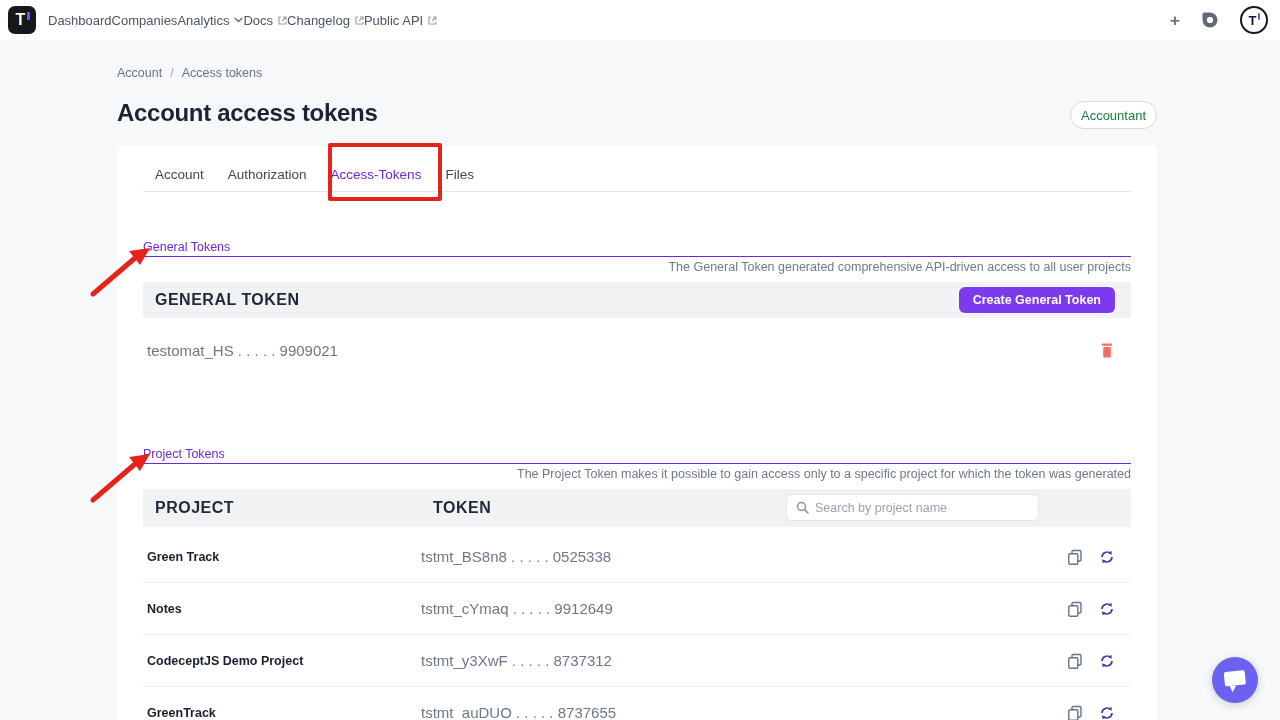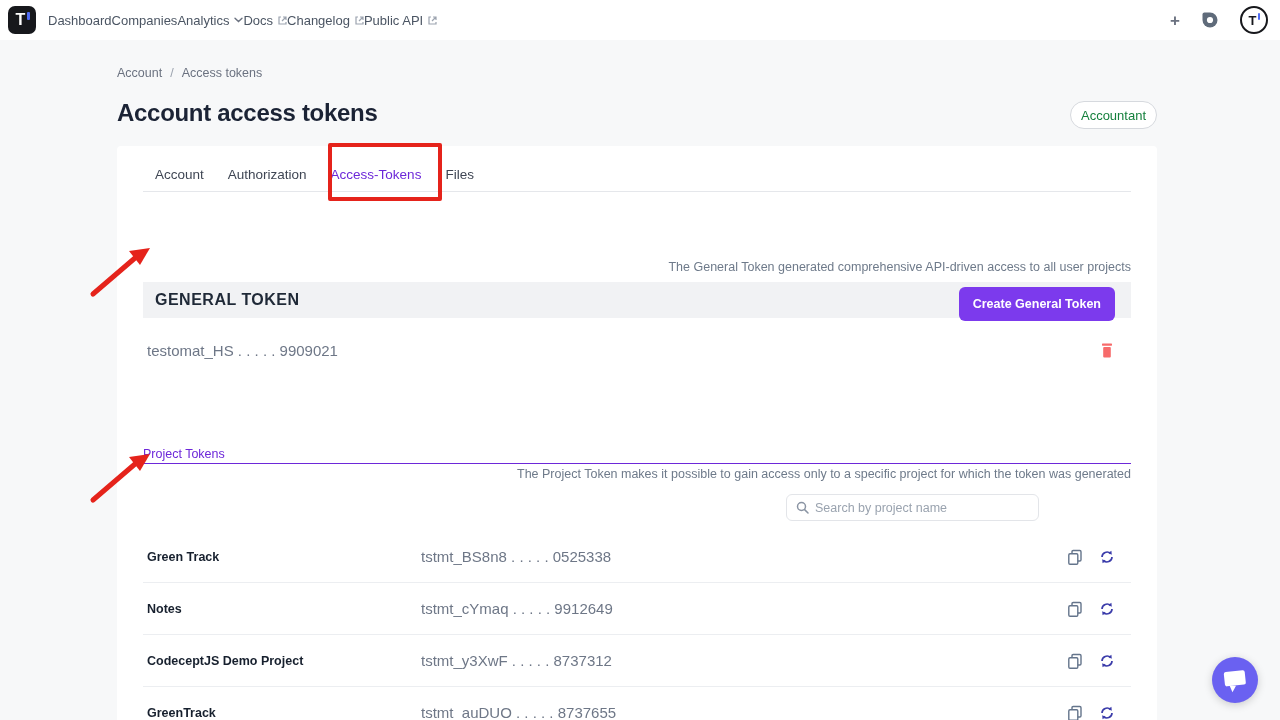--- a/index.html
+++ b/index.html
@@ -42,21 +42,21 @@
   .section-desc { position:absolute; left:26px; right:26px; text-align:right; font-size:12.5px; color:#6e7a8a; }
   .gt-desc { top:114px; }
   .pt-desc { top:321px; }
 
   .band { position:absolute; left:26px; right:26px; height:36px; background:#f1f2f4; display:flex; align-items:center; padding:0 12px; }
   .gt-band { top:136px; }
   .pt-band { top:343px; height:38px; }
   .band-label { font-size:16px; font-weight:bold; color:#1f2937; letter-spacing:0.5px; }
   .col-token-label { position:absolute; left:290px; }
 
-  .create-btn { position:absolute; right:16px; top:5px; height:34px; padding:0 14px; background:#7c3aed; color:#fff; border:none; border-radius:6px; font-size:12.5px; font-weight:bold; font-family:inherit; cursor:pointer; }
+  .create-btn { position:absolute; right:16px; top:5px; height:26px; padding:0 14px; background:#7c3aed; color:#fff; border:none; border-radius:6px; font-size:12.5px; font-weight:bold; font-family:inherit; cursor:pointer; }
 
   .gt-token-row { position:absolute; left:26px; right:26px; top:196px; height:34px; display:flex; align-items:flex-start; }
   .token-text { font-size:15px; color:#6e7787; }
   .gt-token-row .token-text { margin-left:4px; }
   .trash-btn { position:absolute; right:16px; cursor:pointer; width:16px; height:17px; }
 
   .search-box { position:absolute; left:669px; top:348px; width:253px; height:27px; background:#fff; border:1px solid #e3e5e9; border-radius:6px; display:flex; align-items:center; }
   .search-box svg { margin:0 6px 0 9px; flex:none; }
   .search-box input { border:none; outline:none; flex:1; font-size:12.5px; color:#374151; font-family:inherit; background:transparent; }
   .search-box input::placeholder { color:#9aa3af; }
@@ -145,20 +145,23 @@
 
 <div class="card">
 
   <div class="tabs-row">
     <div class="tab">Account</div>
     <div class="tab">Authorization</div>
     <div class="tab active">Access-Tokens</div>
     <div class="tab">Files</div>
   </div>
 
+  <div class="section-heading gt-heading">
+    <span>General Tokens</span>
+  </div>
   <div class="section-desc gt-desc">The General Token generated comprehensive API-driven access to all user projects</div>
 
   <div class="band gt-band">
     <span class="band-label">GENERAL TOKEN</span>
     <button class="create-btn">Create General Token</button>
   </div>
 
   <div class="gt-token-row">
     <span class="token-text">testomat_HS . . . . . 9909021</span>
     <span class="trash-btn">
@@ -167,20 +170,24 @@
           <rect x="4.2" y="5" width="7.6" height="10.5" rx="1" fill="#f76b6b"></rect>
         </svg>
     </span>
   </div>
 
   <div class="section-heading pt-heading">
     <span>Project Tokens</span>
   </div>
   <div class="section-desc pt-desc">The Project Token makes it possible to gain access only to a specific project for which the token was generated</div>
 
+  <div class="band pt-band">
+    <span class="band-label">PROJECT</span>
+    <span class="band-label col-token-label">TOKEN</span>
+  </div>
   <div class="search-box">
     <svg width="13" height="13" viewBox="0 0 13 13">
         <circle cx="5.5" cy="5.5" r="4" fill="none" stroke="#8a94a3" stroke-width="1.5"></circle>
         <line x1="8.6" y1="8.6" x2="12" y2="12" stroke="#8a94a3" stroke-width="1.5" stroke-linecap="round"></line>
       </svg>
     <input type="text" placeholder="Search by project name" style="">
   </div>
 
   <div class="proj-rows">
     <div class="proj-row">

